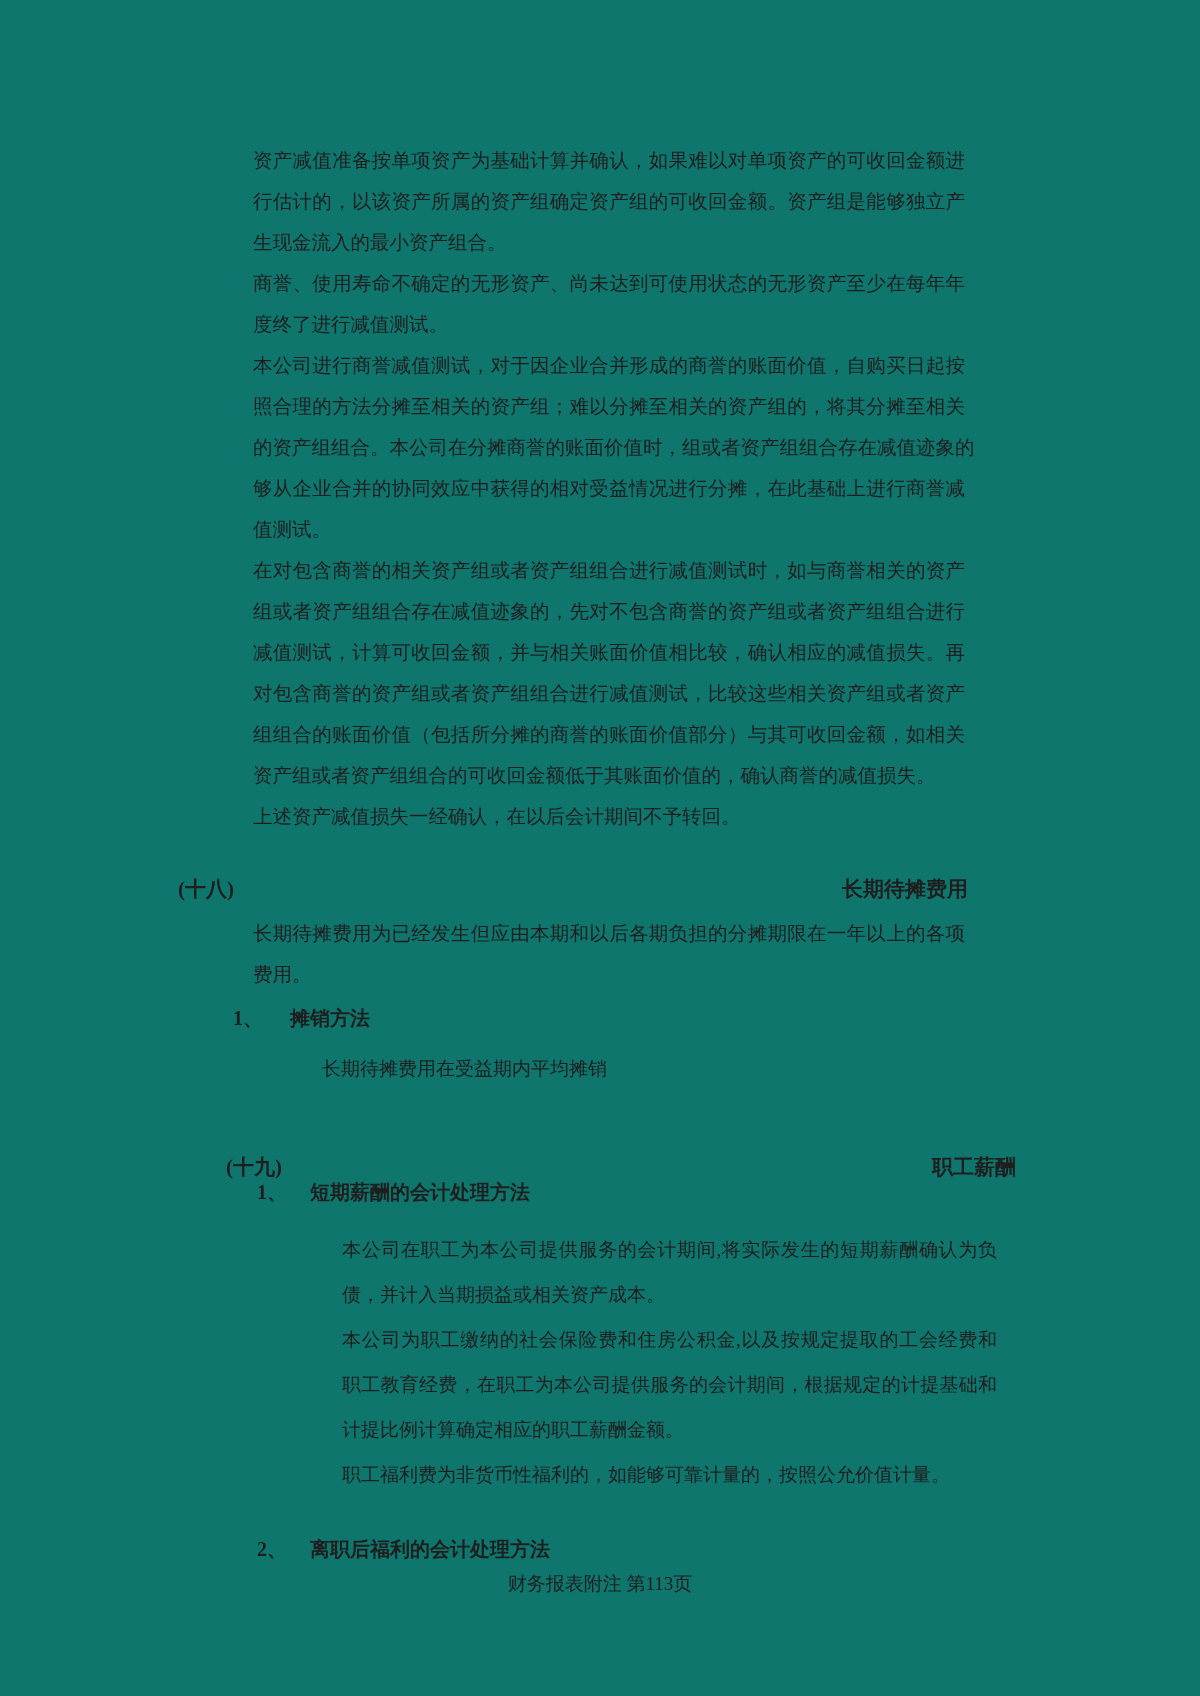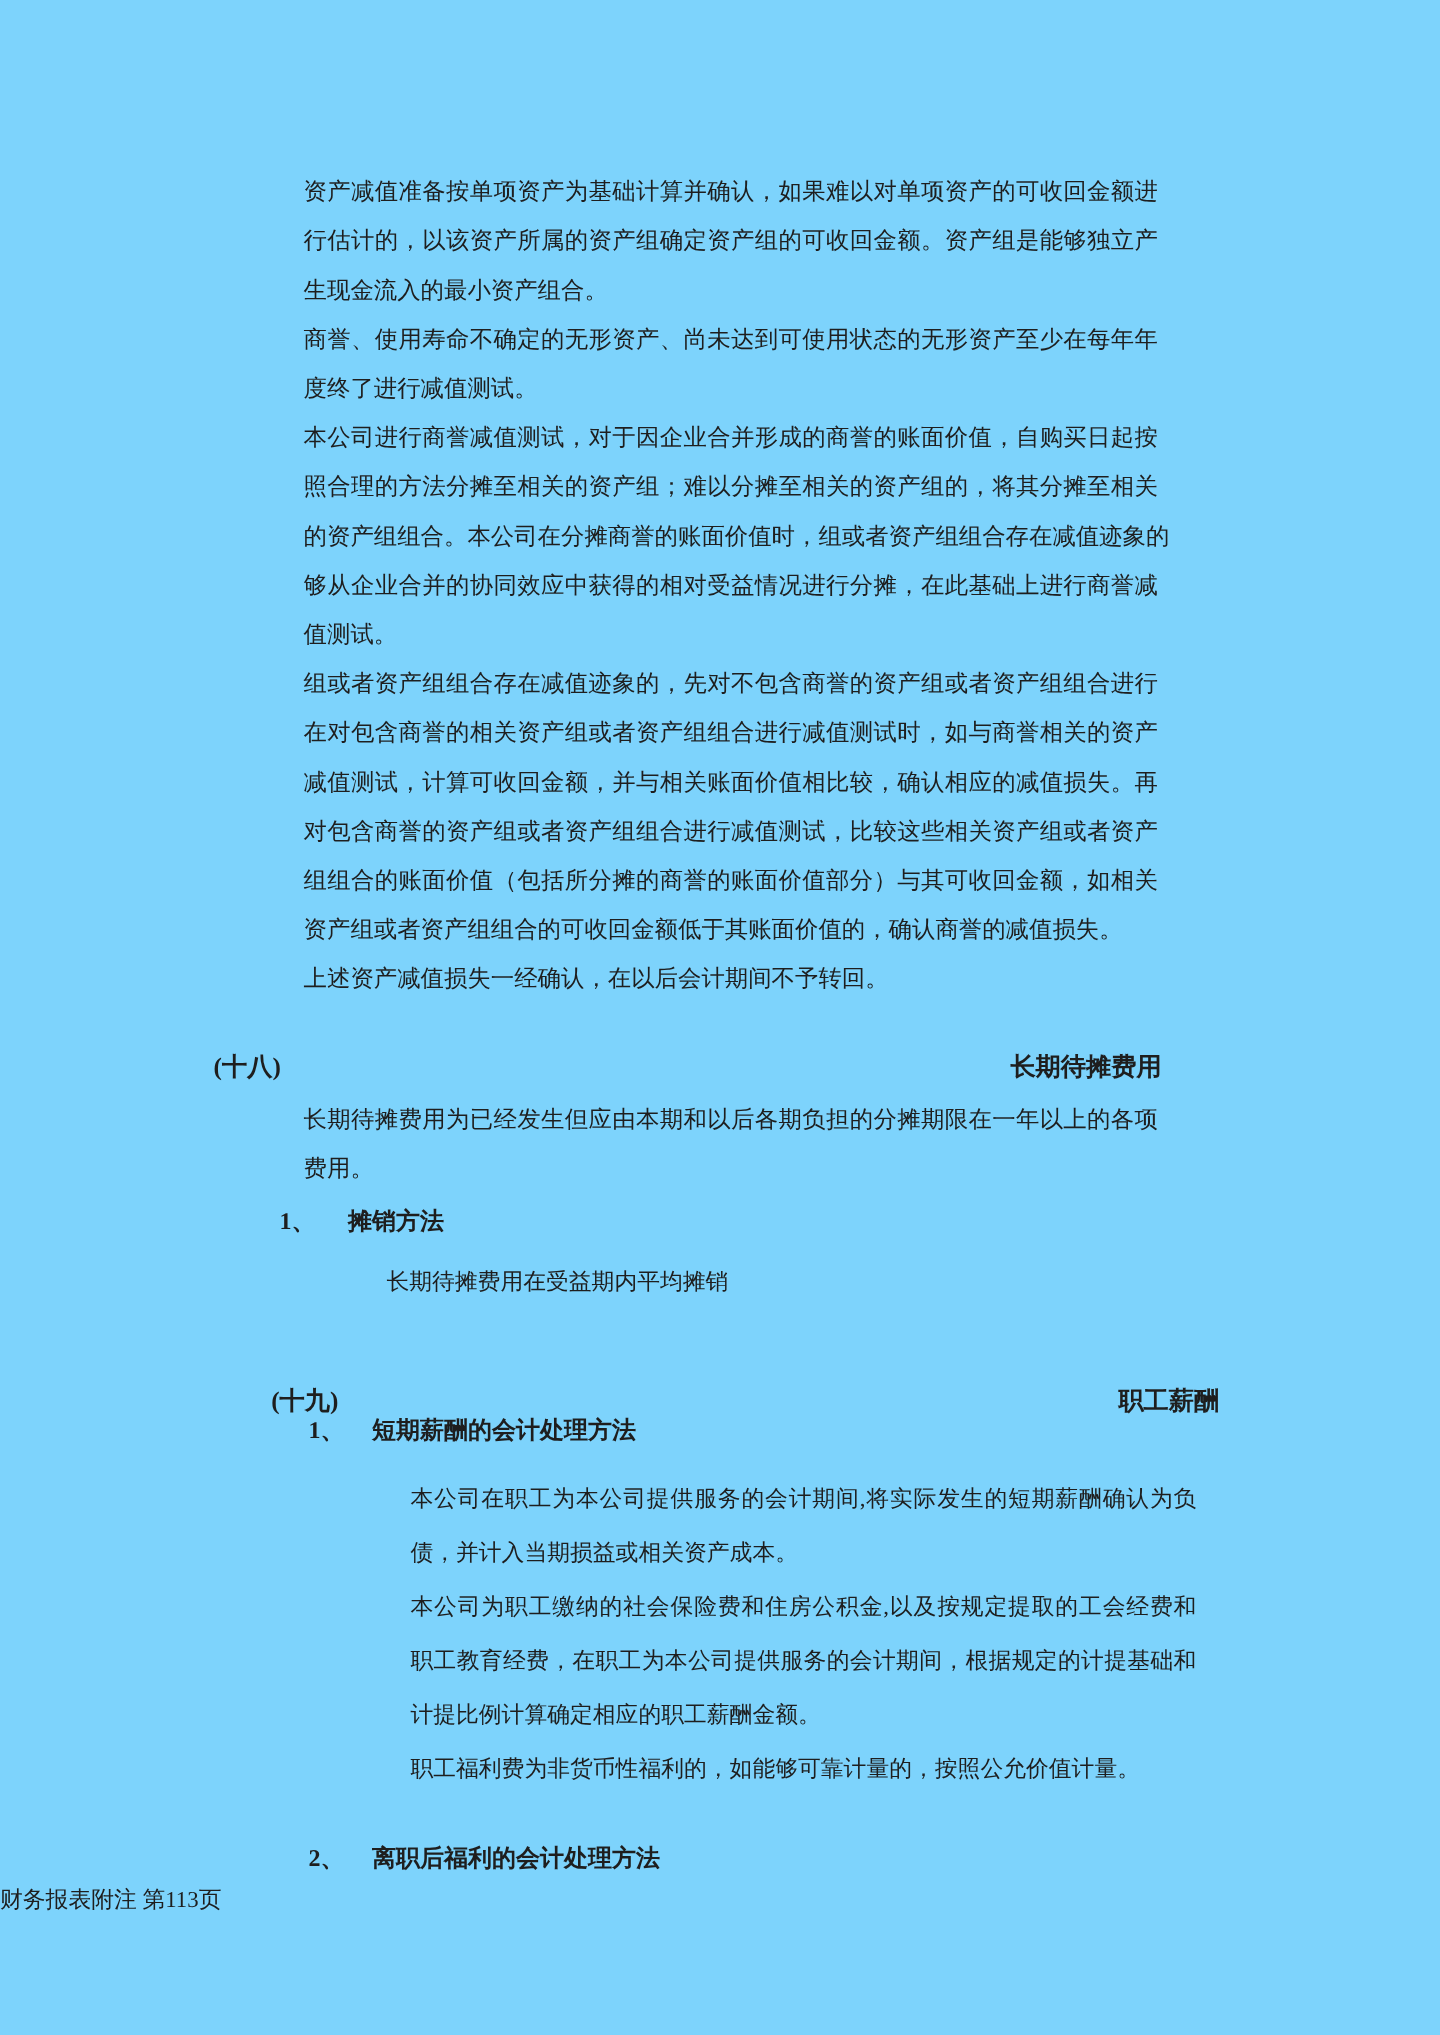--- a/index.html
+++ b/index.html
@@ -11,21 +11,21 @@
     width: 1200px;
     height: 1696px;
     position: relative;
     overflow: hidden;
     font-family: "Liberation Serif", "DejaVu Serif", serif;
     color: #1e1e1e;
   }
   .page {
     position: absolute;
     inset: 0;
-    background: #7dd3fc;
+    background: #0f766e;
   }
   .abs { position: absolute; }
 
   
   .textblock {
     font-size: 19.5px;
     line-height: 41px;
   }
   .textblock .line {
     text-align: justify;
@@ -67,21 +67,21 @@
     font-weight: bold;
     font-size: 20px;
     line-height: 25px;
   }
   .item-heading .item-number { flex: 0 0 auto; }
   .item-heading .item-title { flex: 1; }
 
   .footer {
     left: 0;
     right: 0;
-    text-align: left;
+    text-align: center;
     font-size: 19px;
     line-height: 24px;
   }
 </style>
 </head>
 <body>
 
 <div class="page">
 
   <div class="abs textblock" style="left:253px; top:140px; width:712px;">
@@ -95,22 +95,22 @@
         <div class="line last">度终了进行减值测试。</div>
       </div>
     <div>
         <div class="line">本公司进行商誉减值测试，对于因企业合并形成的商誉的账面价值，自购买日起按</div>
         <div class="line">照合理的方法分摊至相关的资产组；难以分摊至相关的资产组的，将其分摊至相关</div>
         <div class="line">的资产组组合。本公司在分摊商誉的账面价值时，组或者资产组组合存在减值迹象的</div>
         <div class="line">够从企业合并的协同效应中获得的相对受益情况进行分摊，在此基础上进行商誉减</div>
         <div class="line last">值测试。</div>
       </div>
     <div>
+        <div class="line">在对包含商誉的相关资产组或者资产组组合进行减值测试时，如与商誉相关的资产</div>
         <div class="line">组或者资产组组合存在减值迹象的，先对不包含商誉的资产组或者资产组组合进行</div>
-        <div class="line">在对包含商誉的相关资产组或者资产组组合进行减值测试时，如与商誉相关的资产</div>
         <div class="line">减值测试，计算可收回金额，并与相关账面价值相比较，确认相应的减值损失。再</div>
         <div class="line">对包含商誉的资产组或者资产组组合进行减值测试，比较这些相关资产组或者资产</div>
         <div class="line">组组合的账面价值（包括所分摊的商誉的账面价值部分）与其可收回金额，如相关</div>
         <div class="line last">资产组或者资产组组合的可收回金额低于其账面价值的，确认商誉的减值损失。</div>
       </div>
     <div>
         <div class="line last">上述资产减值损失一经确认，在以后会计期间不予转回。</div>
       </div>
   </div>
 

